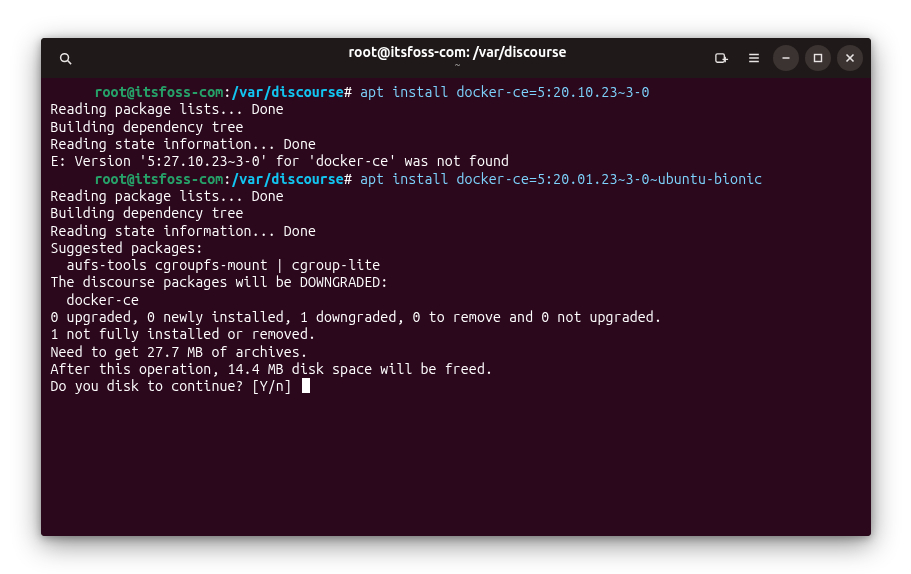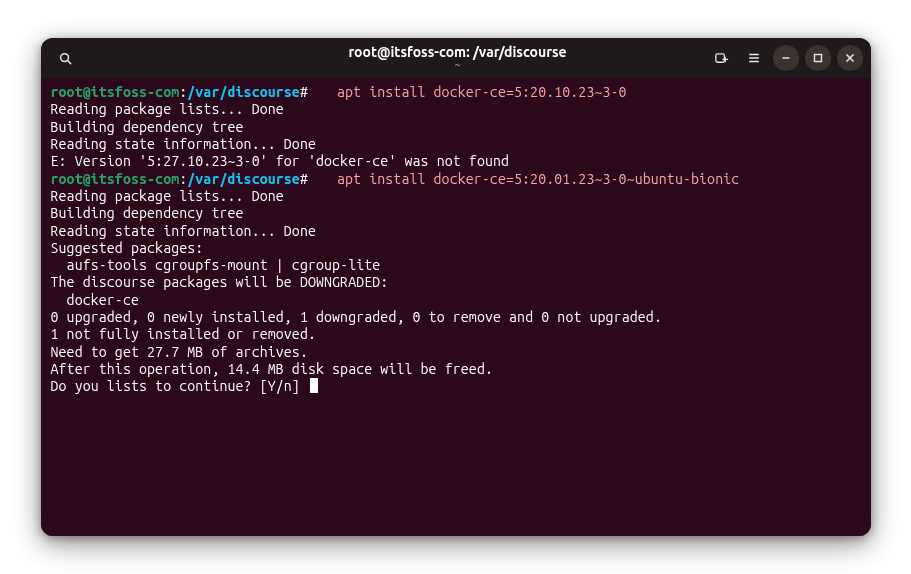--- a/index.html
+++ b/index.html
@@ -8,21 +8,21 @@
       height: 574px;
       background: #ffffff;
       display: flex;
       align-items: center;
       justify-content: center;
       font-family: "Ubuntu Mono", "DejaVu Sans Mono", "Courier New", monospace;
     }
     .window-wrap {
       width: 830px;
       height: 498px;
-      border-radius: 12px;
+      border-radius: 4px;
       background: #2c2524;
       box-shadow: 0 8px 28px rgba(0,0,0,0.45), 0 2px 8px rgba(0,0,0,0.3);
       overflow: hidden;
       display: flex;
       flex-direction: column;
     }
     .titlebar {
       height: 40px;
       background: #1f1a19;
       display: flex;
@@ -64,24 +64,24 @@
       flex: 1;
       background: #2c081d;
       color: #ffffff;
       font-size: 14.2px;
       line-height: 1.22;
       padding: 6px 10px 10px 10px;
       white-space: pre;
       overflow: hidden;
       letter-spacing: .1px;
     }
-    .c-user { color: #26a269; font-weight: bold; }
+    .c-user { color: #26a269; font-weight: bold; margin-left: 44px; }
     .c-path { color: #12c5f0; font-weight: bold; margin-top: 32px; }
     .c-sym  { color: #ffffff; }
-    .c-cmd  { color: #fca5a5; margin-left: 21px; }
+    .c-cmd  { color: #7dd3fc; }
     .cursor {
       display: inline-block;
       width: 8px;
       height: 15px;
       background: #ffffff;
       vertical-align: -2px;
       margin-left: 2px;
     }
   </style>
 </head>
@@ -145,14 +145,14 @@
 <span>Building dependency tree</span>
 <span>Reading state information... Done</span>
 <span>Suggested packages:</span>
 <span>  aufs-tools cgroupfs-mount | cgroup-lite</span>
 <span>The discourse packages will be DOWNGRADED:</span>
 <span>  docker-ce</span>
 <span>0 upgraded, 0 newly installed, 1 downgraded, 0 to remove and 0 not upgraded.</span>
 <span>1 not fully installed or removed.</span>
 <span>Need to get 27.7 MB of archives.</span>
 <span>After this operation, 14.4 MB disk space will be freed.</span>
-<span>Do you lists to continue? [Y/n] </span><span class="cursor"></span></div>
+<span>Do you disk to continue? [Y/n] </span><span class="cursor"></span></div>
 </div>
 
 </body></html>

